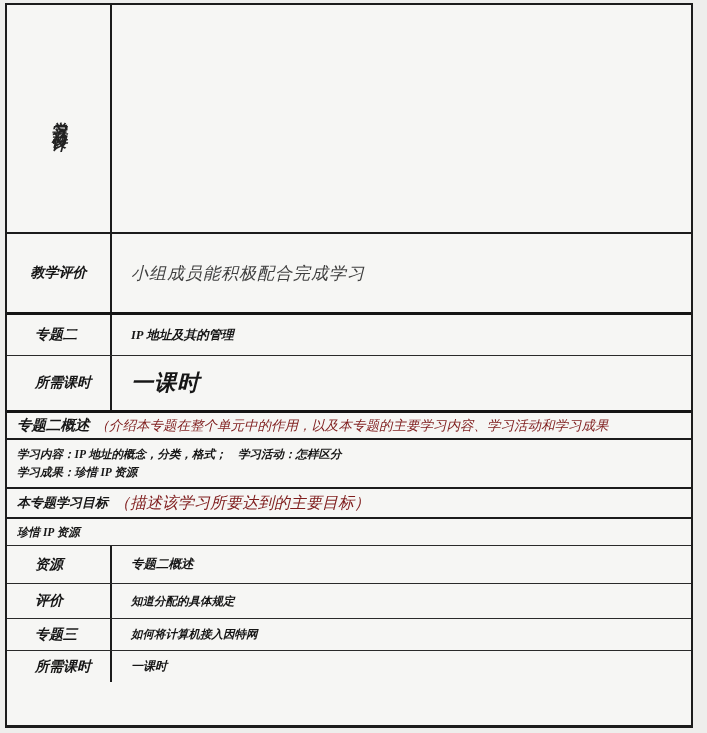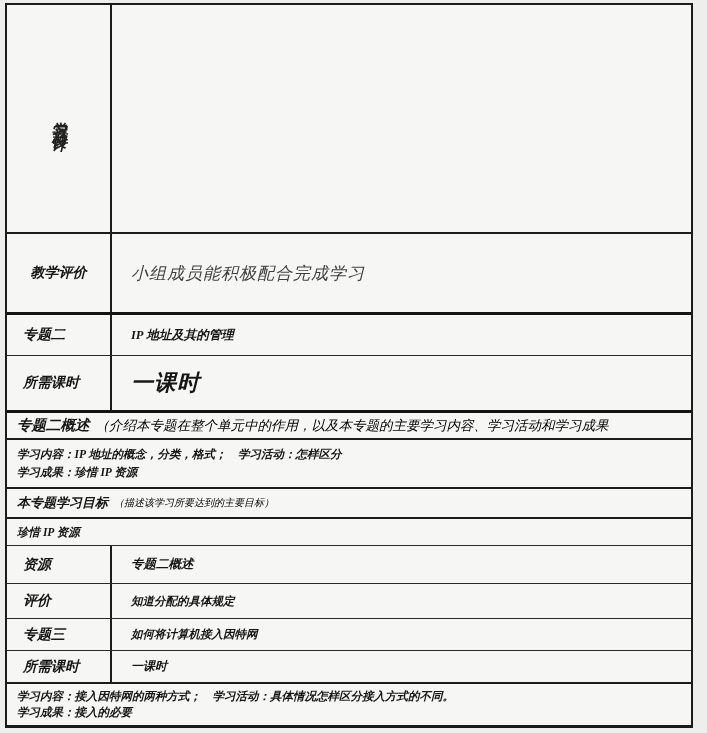--- a/index.html
+++ b/index.html
@@ -23,21 +23,21 @@
   }
   .row { display: flex; width: 100%; flex: none; background: #f6f6f4; }
   .bt1 { border-top: 1px solid #2a2a2a; }
   .bt2 { border-top: 2px solid #1c1c1c; }
   .bt3 { border-top: 3px solid #141414; }
 
   .cell-label {
     width: 105px; flex: none;
     border-right: 2px solid #1c1c1c;
     display: flex; align-items: center;
-    padding-left: 16px;
+    padding-left: 28px;
     font-weight: bold; font-size: 14px;
   }
   .cell-label.centered { justify-content: center; padding-left: 0; }
   .cell-content {
     flex: 1;
     display: flex; align-items: center;
     padding-left: 19px; padding-right: 6px;
     overflow: hidden;
   }
   .vertical-label {
@@ -61,21 +61,21 @@
     overflow: hidden;
   }
   .full.two-line {
     flex-direction: column;
     align-items: flex-start;
     justify-content: space-evenly;
   }
   .full .line { white-space: pre-wrap; font-size: 11.5px; font-weight: bold; }
   .t-head { font-weight: bold; font-size: 14.5px; white-space: pre-wrap; }
   .t-head-lg { font-weight: bold; font-size: 13px; white-space: pre-wrap; }
-  .t-note { font-weight: normal; font-size: 13.5px; color: #000000; margin-left: 6px; white-space: pre-wrap; }
+  .t-note { font-weight: normal; font-size: 13.5px; color: #7f1d1d; margin-left: 6px; white-space: pre-wrap; }
 </style>
 </head>
 <body>
 
 <div class="doc-table">
 
   <div class="row" style="height:227px">
     <div class="cell-label centered">
       <span class="vertical-label">学习活动设计</span>
     </div>
@@ -121,21 +121,21 @@
   <div class="row bt2" style="height:49px">
     <div class="full two-line">
       <span class="line">学习内容：IP 地址的概念，分类，格式；    学习活动：怎样区分</span>
       <span class="line">学习成果：珍惜 IP 资源</span>
     </div>
   </div>
 
   <div class="row bt2" style="height:30px">
     <div class="full">
       <span class="t-head-lg">本专题学习目标</span>
-      <span class="t-note" style="font-size:10px">（描述该学习所要达到的主要目标）</span>
+      <span class="t-note" style="font-size:16px">（描述该学习所要达到的主要目标）</span>
     </div>
   </div>
 
   <div class="row bt2" style="height:28px">
     <div class="full">
       <span class="c-bold-sm">珍惜 IP 资源</span>
     </div>
   </div>
 
   <div class="row bt1" style="height:38px">
@@ -167,20 +167,14 @@
 
   <div class="row bt1" style="height:32px">
     <div class="cell-label">
       <span>所需课时</span>
     </div>
     <div class="cell-content">
       <span class="c-bold-sm" style="font-size:12px">一课时</span>
     </div>
   </div>
 
-  <div class="row bt2" style="height:43px">
-    <div class="full two-line">
-      <span class="line">学习内容：接入因特网的两种方式；    学习活动：具体情况怎样区分接入方式的不同。</span>
-      <span class="line">学习成果：接入的必要</span>
-    </div>
-  </div>
 
 </div>
 
 </body></html>

